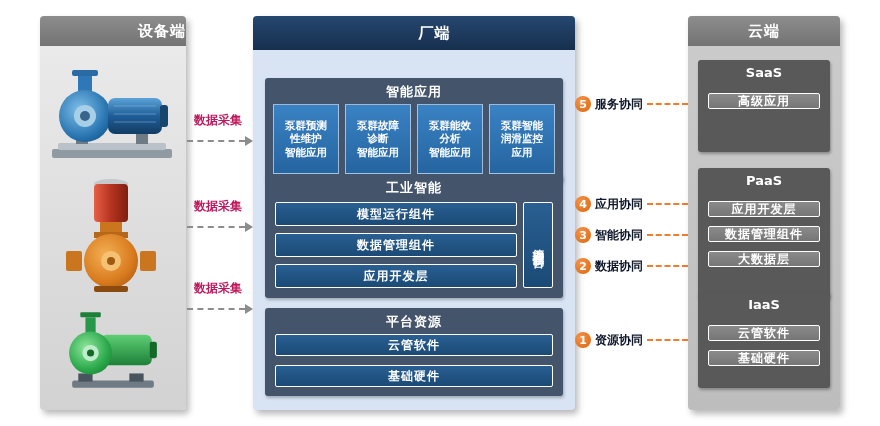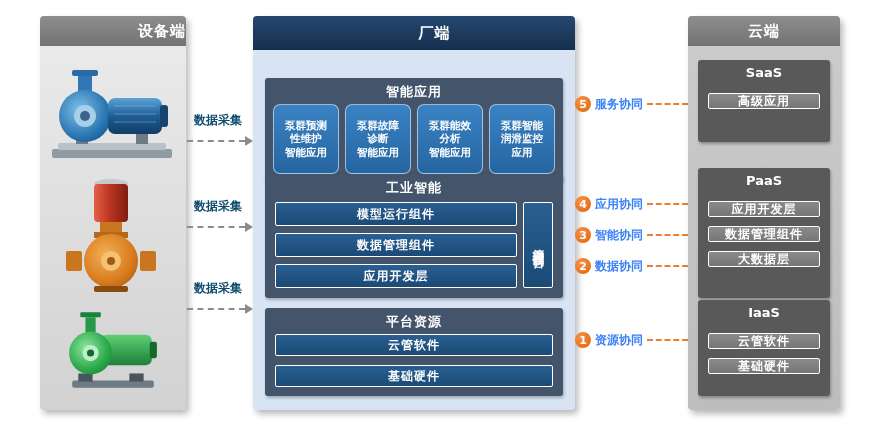--- a/index.html
+++ b/index.html
@@ -9,33 +9,33 @@
   .panel { position:absolute; border-radius:4px; box-shadow:3px 4px 6px rgba(0,0,0,.28); }
   .panel-header { height:30px; line-height:30px; text-align:center; color:#fff; font-size:15px; font-weight:bold; border-radius:4px 4px 0 0; letter-spacing:1px; }
 
   
   .device-panel { left:40px; top:16px; width:146px; height:394px; background:linear-gradient(180deg,#ececec,#d2d2d2); }
   .device-panel .panel-header { background:linear-gradient(180deg,#8d8d8d,#737373);text-align:right; }
   .pump { position:absolute; }
 
   
   .dc-group { position:absolute; width:66px; text-align:center; }
-  .dc-label { font-size:12px; font-weight:600; color:#0c4a6e; white-space:nowrap; }
+  .dc-label { font-size:12px; font-weight:600; color:#be185d; white-space:nowrap; }
   .dc-arrow { position:absolute; left:187px; width:58px; height:0; border-top:2px dashed #8c8c8c; }
   .dc-arrow::after { content:""; position:absolute; right:-8px; top:-6px; width:0; height:0;
        border-left:8px solid #8c8c8c; border-top:5px solid transparent; border-bottom:5px solid transparent; }
 
   
   .factory-panel { left:253px; top:16px; width:322px; height:394px; background:#d8e4f3; }
   .factory-panel .panel-header { height:34px; line-height:34px; background:linear-gradient(180deg,#26476f,#162f4e);padding-left:41px; }
   .f-section { position:absolute; left:12px; width:298px; background:#44546a; border-radius:3px; box-shadow:1px 2px 3px rgba(0,0,0,.25); }
   .f-section-title { padding-top:4px; height:22px; line-height:20px; text-align:center; color:#fff; font-size:13px; font-weight:bold; letter-spacing:1px; }
   .apps-section { top:46px; height:104px;margin-top:16px; }
   .tiles { position:absolute; left:8px; right:8px; top:26px; bottom:8px; display:flex; gap:6px; }
-  .tile { flex:1; background:linear-gradient(180deg,#3a82c4,#2565a0); border:1px solid rgba(255,255,255,.55); border-radius:7px;
+  .tile { flex:1; background:linear-gradient(180deg,#3a82c4,#2565a0); border:1px solid rgba(255,255,255,.55); border-radius:0;
           color:#fff; font-size:10.5px; font-weight:600; line-height:1.3; text-align:center;
           display:flex; align-items:center; justify-content:center; white-space:pre-line; }
   .intel-section { top:158px; height:124px; }
   .intel-content { position:absolute; left:10px; right:10px; top:28px; bottom:10px; display:flex; gap:6px; }
   .intel-bars { flex:1; display:flex; flex-direction:column; justify-content:space-between; }
   .bar { height:24px; background:linear-gradient(180deg,#295f92,#1b4a75); border:1px solid #fff; border-radius:2px;
          color:#fff; font-size:12px; font-weight:600; display:flex; align-items:center; justify-content:center; letter-spacing:1px; }
   .console { width:30px; background:linear-gradient(180deg,#295f92,#1b4a75); border:1px solid #fff; border-radius:2px;
              color:#fff; font-size:11.5px; font-weight:600; display:flex; align-items:center; justify-content:center;
              writing-mode:vertical-rl; text-orientation:upright; letter-spacing:2px; }
@@ -44,29 +44,29 @@
   .platform-bars .bar { height:22px; }
 
   
   .cloud-panel { left:688px; top:16px; width:152px; height:394px; background:linear-gradient(180deg,#cccccc,#bdbdbd); }
   .cloud-panel .panel-header { background:linear-gradient(180deg,#8d8d8d,#737373); }
   .c-section { position:absolute; left:10px; width:132px; background:#595959; border-radius:3px; box-shadow:1px 2px 3px rgba(0,0,0,.3);
                display:flex; flex-direction:column; gap:9px; padding:0 10px 10px 10px; }
   .c-section-title { height:24px; line-height:26px; text-align:center; color:#fff; font-size:13px; font-weight:bold; margin:0 -10px; }
   .c-item { height:16px; background:linear-gradient(180deg,#8a8a8a,#767676); border:1px solid #fff; border-radius:2px;
             color:#fff; font-size:12px; font-weight:600; display:flex; align-items:center; justify-content:center; letter-spacing:1px; }
-  .saas { top:44px; height:82px; }
+  .saas { top:44px; height:92px; }
   .paas { top:152px; height:130px; }
-  .iaas { top:284px; height:96px; }
+  .iaas { top:276px; height:96px; }
 
   
   .collab { position:absolute; left:575px; width:113px; height:18px; display:flex; align-items:center; gap:4px; }
   .collab-num { width:16px; height:16px; flex:none; background:radial-gradient(circle at 35% 30%,#f59149,#dd660a); border-radius:50%;
                 color:#fff; font-size:11px; font-weight:bold; display:flex; align-items:center; justify-content:center; }
-  .collab-label { font-size:12px; font-weight:700; color:#3b82f6; white-space:nowrap; }
+  .collab-label { font-size:12px; font-weight:700; color:#0f172a; white-space:nowrap; }
   .collab-line { flex:1; min-width:6px; height:0; border-top:2px dashed #ed7d31; }
 </style>
 </head>
 <body>
 
 <div class="canvas">
 
   <div class="panel device-panel">
     <div class="panel-header">设备端</div>
 

